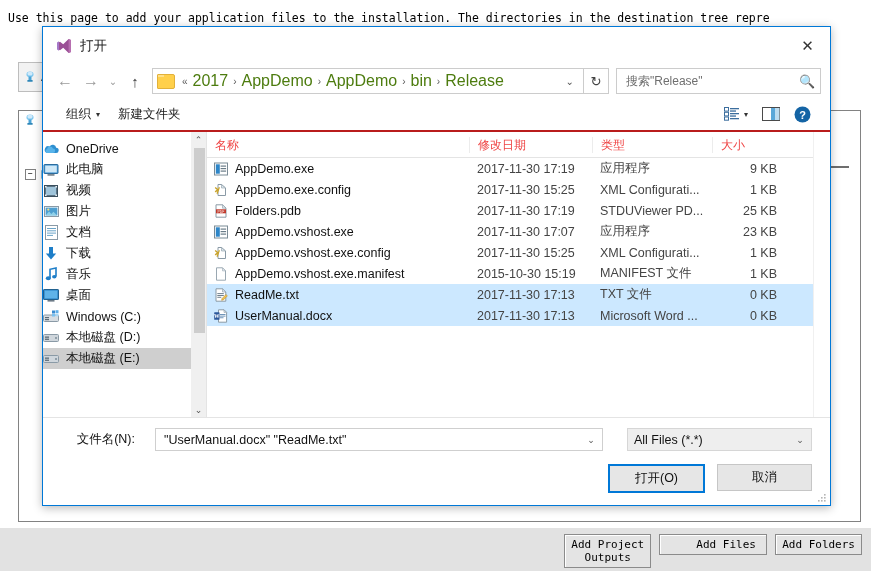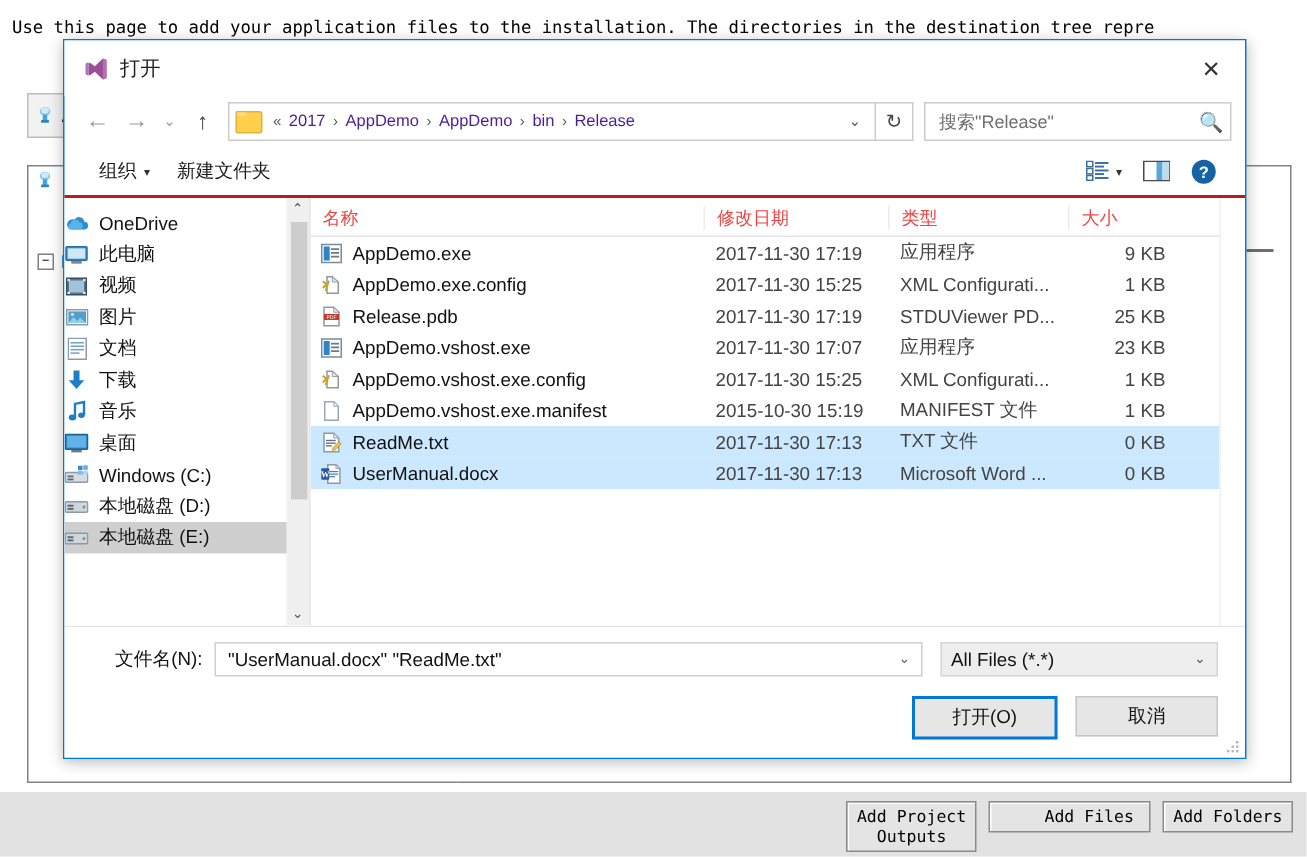--- a/index.html
+++ b/index.html
@@ -196,22 +196,22 @@
     flex: 0 0 auto;
   }
   .crumb-folder:after {
     content: "";
     position: absolute;
     left: 0; top: 0;
     width: 6px; height: 2px;
     background: #ffe08a;
   }
   .crumb {
-    font-size: 11px;
-    color: #4c1d95;
+    font-size: 16px;
+    color: #4d7c0f;
     padding: 0 3px;
     cursor: default;
     white-space: nowrap;
   }
   .crumb-sep {
     font-size: 10px;
     color: #5a5a5a;
     padding: 0 2px;
   }
   .crumb-spacer { flex: 1 1 auto; }
@@ -394,21 +394,21 @@
 
   
   .dlg-foot {
     flex: 0 0 auto;
     padding: 10px 18px 12px 18px;
     background: #ffffff;
   }
   .foot-row1 {
     display: flex;
     align-items: center;
-    gap: 0;
+    gap: 12px;
   }
   .foot-label {
     font-size: 12.5px;
     color: #111;
     width: 74px;
     text-align: right;
     padding-right: 8px;
     flex: 0 0 auto;
   }
   .combo {
@@ -789,21 +789,21 @@
           </div>
 
           <div class="row">
             <div class="cell n">
               <svg class="f-icon" viewBox="0 0 16 16">
                 <path d="M3 1.8 L9.5 1.8 L13 5.2 L13 14.2 L3 14.2 Z" fill="#ffffff" stroke="#8a9aa6"></path>
                 <path d="M9.5 1.8 L13 5.2 L9.5 5.2 Z" fill="#e3eaef" stroke="#8a9aa6" stroke-width="0.6"></path>
                 <rect x="3" y="6.3" width="10" height="4" fill="#c0392b"></rect>
                 <text x="8" y="9.7" font-size="3.4" fill="#ffffff" text-anchor="middle" font-family="Liberation Sans, sans-serif">PDF</text>
               </svg>
-              <span>Release.pdb</span>
+              <span>Folders.pdb</span>
             </div>
             <div class="cell d">2017-11-30 17:19</div>
             <div class="cell t">STDUViewer PD...</div>
             <div class="cell s">25 KB</div>
           </div>
 
           <div class="row">
             <div class="cell n">
               <svg class="f-icon" viewBox="0 0 16 16">
                 <rect x="1.5" y="2" width="13" height="12" fill="#ffffff" stroke="#7b8b96"></rect>

